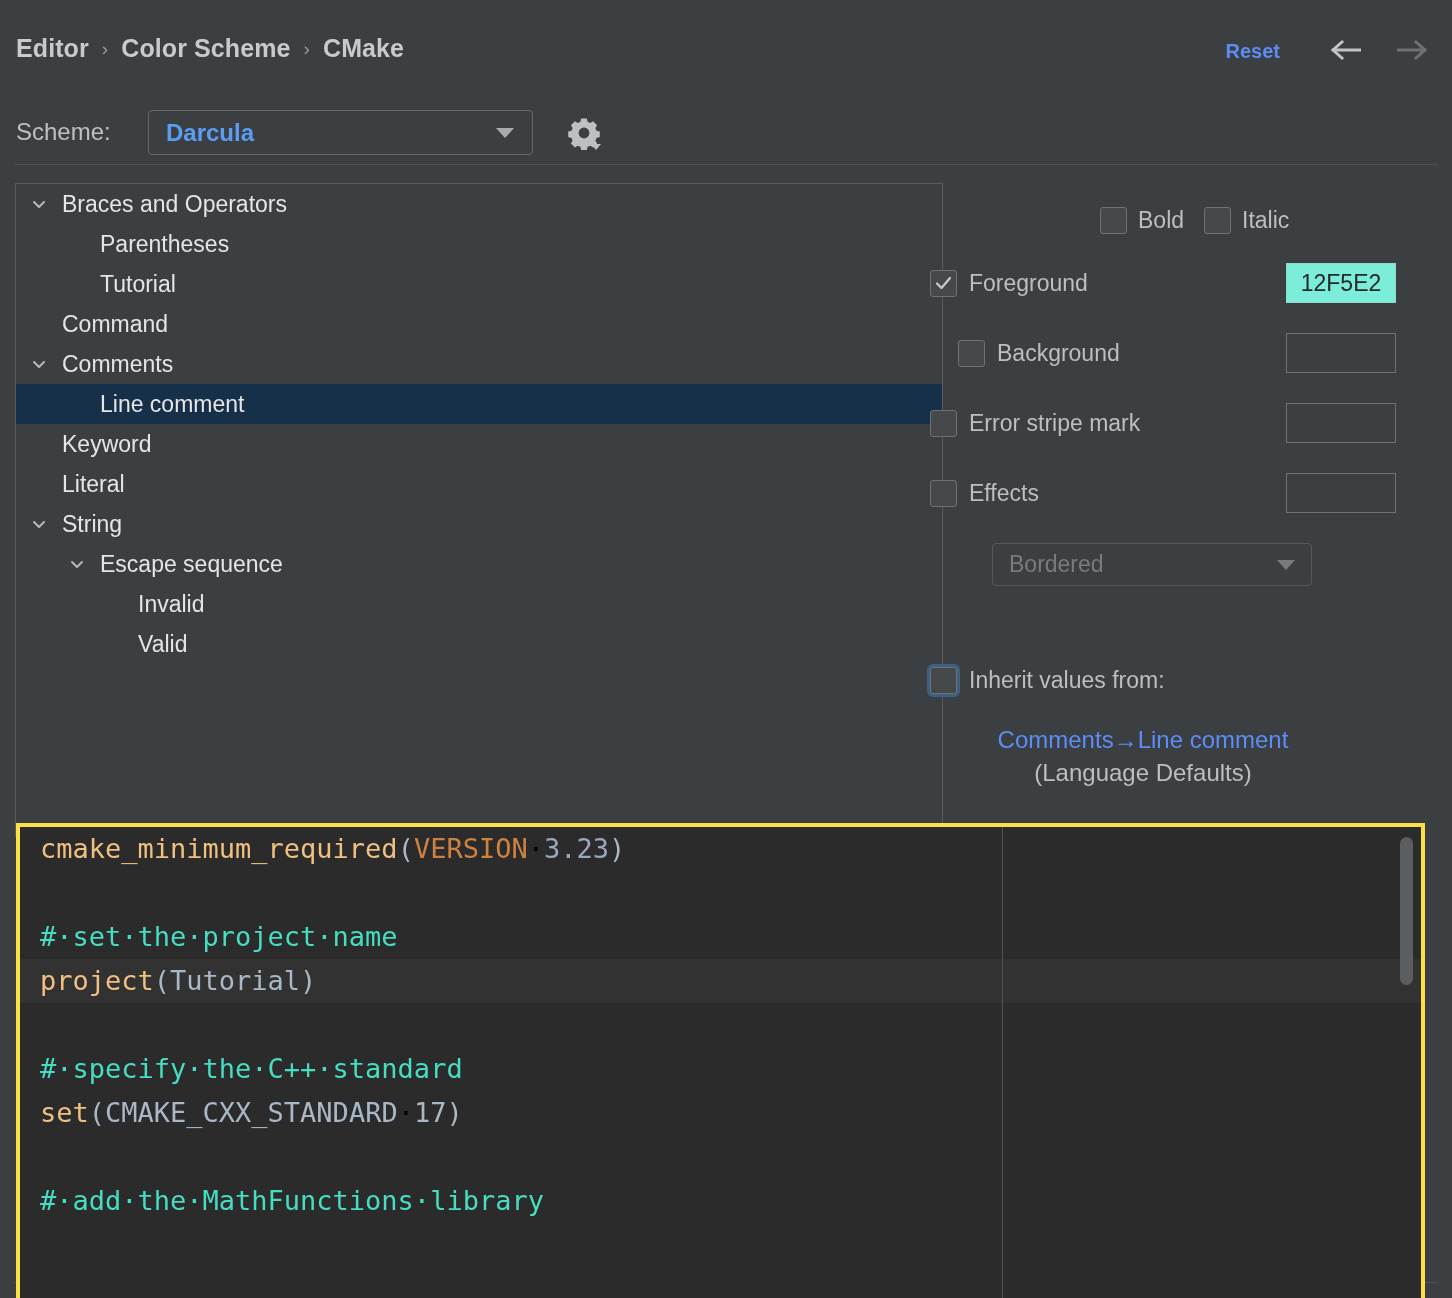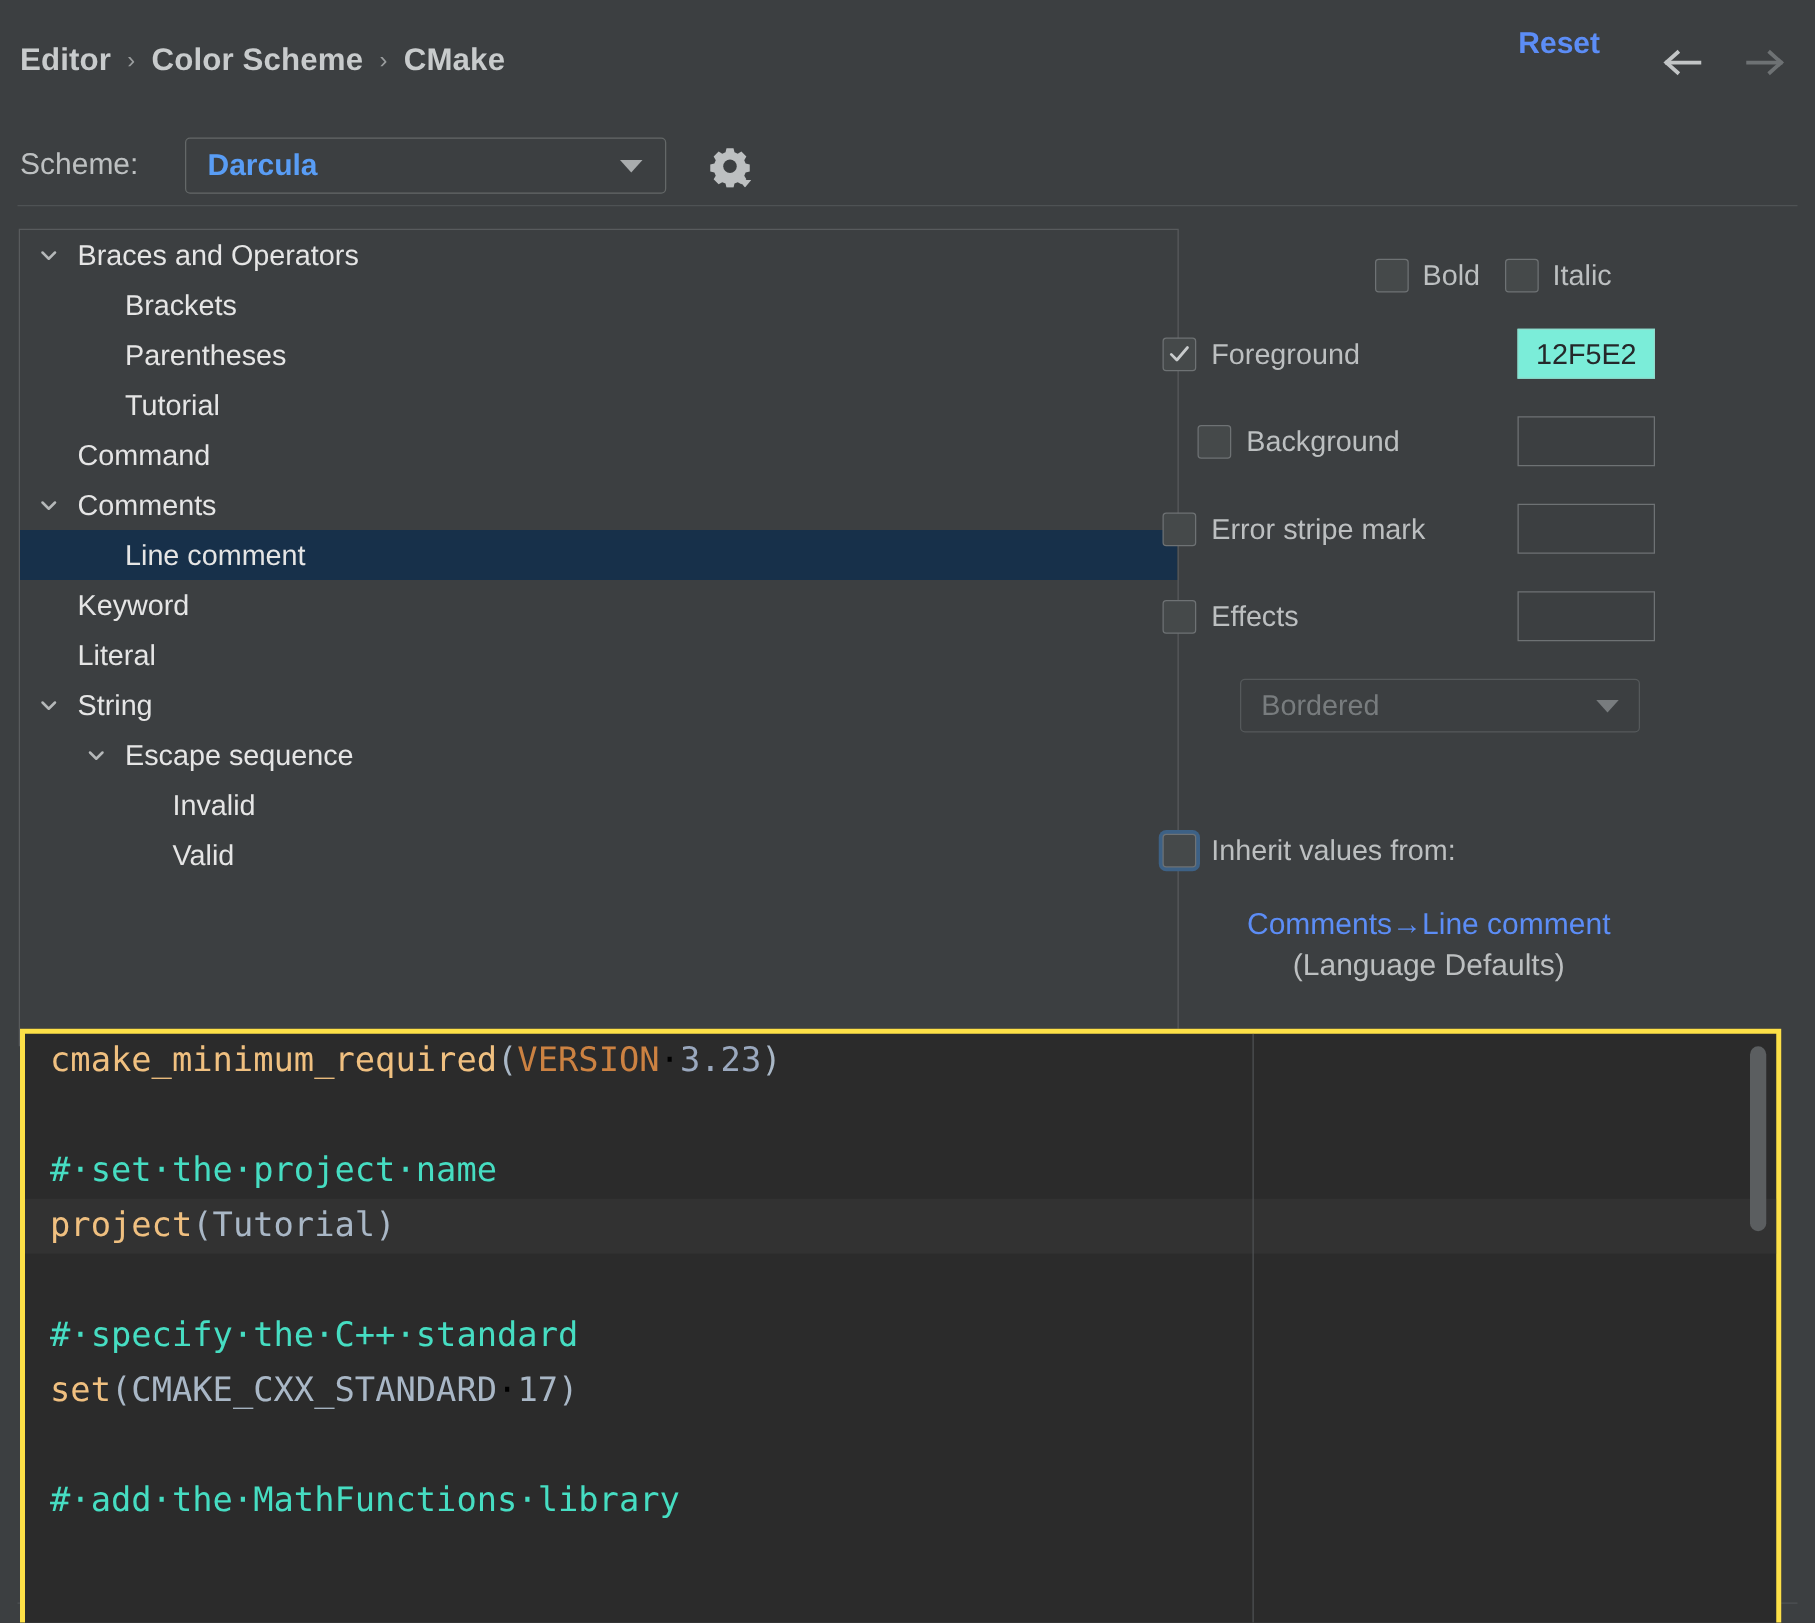--- a/index.html
+++ b/index.html
@@ -14,22 +14,22 @@
   
   .breadcrumb {
     position: absolute; left: 16px; top: 34px;
     display: flex; align-items: center; gap: 12px;
     font-size: 25px; font-weight: bold; color: #C8CBCC;
     letter-spacing: 0.1px;
   }
   .crumb-sep { font-size: 19px; color: #9A9D9E; font-weight: normal; padding: 0 1px; }
 
   .reset-link {
-    position: absolute; right: 172px; top: 21px;
-    font-size: 24px; font-weight: bold; color: #5C8DF6;
+    position: absolute; right: 172px; top: 40px;
+    font-size: 20px; font-weight: bold; color: #5C8DF6;
     cursor: pointer;
   }
   .nav-arrow {
     position: absolute; top: 33px;
     width: 40px; height: 34px;
     display: flex; align-items: center; justify-content: center;
   }
   .nav-arrow svg { display: block; }
   #nav-back { right: 84px; }
   #nav-fwd  { right: 22px; }
@@ -97,21 +97,21 @@
     width: 27px; height: 27px; min-width: 27px;
     border: 1px solid #6E7274; border-radius: 3px; background: #45494A;
     display: flex; align-items: center; justify-content: center;
   }
   .cb.focused { box-shadow: 0 0 0 3px #3D6185; }
   .cb-label { font-size: 23px; color: #BCBFC0; }
   .cb-pair { display: flex; align-items: center; gap: 11px; }
 
   .attr-row {
     position: absolute; left: 18px;
-    display: flex; align-items: center; width: 394px; justify-content: space-between;
+    display: flex; align-items: center; width: 466px; justify-content: space-between;
   }
   .attr-row .cb-label { flex: 1; margin-left: 12px; }
   .swatch {
     width: 110px; height: 40px;
     border: 1px solid #6E7274;
     display: flex; align-items: center; justify-content: center;
     font-size: 23px; color: #25282A;
   }
   .swatch.filled { border-color: #8FDCCD; }
   #row-foreground { top: 80px; }
@@ -218,24 +218,20 @@
 
   <div class="tree-panel">
     <div id="tree-rows">
         <div class="tree-row">
           <span class="tw" style="margin-left: 8px;">
             <svg width="18" height="18" viewBox="0 0 18 18">
               <path d="M4 7 L9 12 L14 7" stroke="#B5B8B9" stroke-width="2" fill="none" stroke-linecap="round" stroke-linejoin="round"></path>
             </svg>
           </span>
           <span style="margin-left: 8px;">Braces and Operators</span>
-        </div>
-        <div class="tree-row">
-          <span class="tw" style="margin-left: 46px;"></span>
-          <span style="margin-left: 8px;">Brackets</span>
         </div>
         <div class="tree-row">
           <span class="tw" style="margin-left: 46px;"></span>
           <span style="margin-left: 8px;">Parentheses</span>
         </div>
         <div class="tree-row">
           <span class="tw" style="margin-left: 46px;"></span>
           <span style="margin-left: 8px;">Tutorial</span>
         </div>
         <div class="tree-row">

